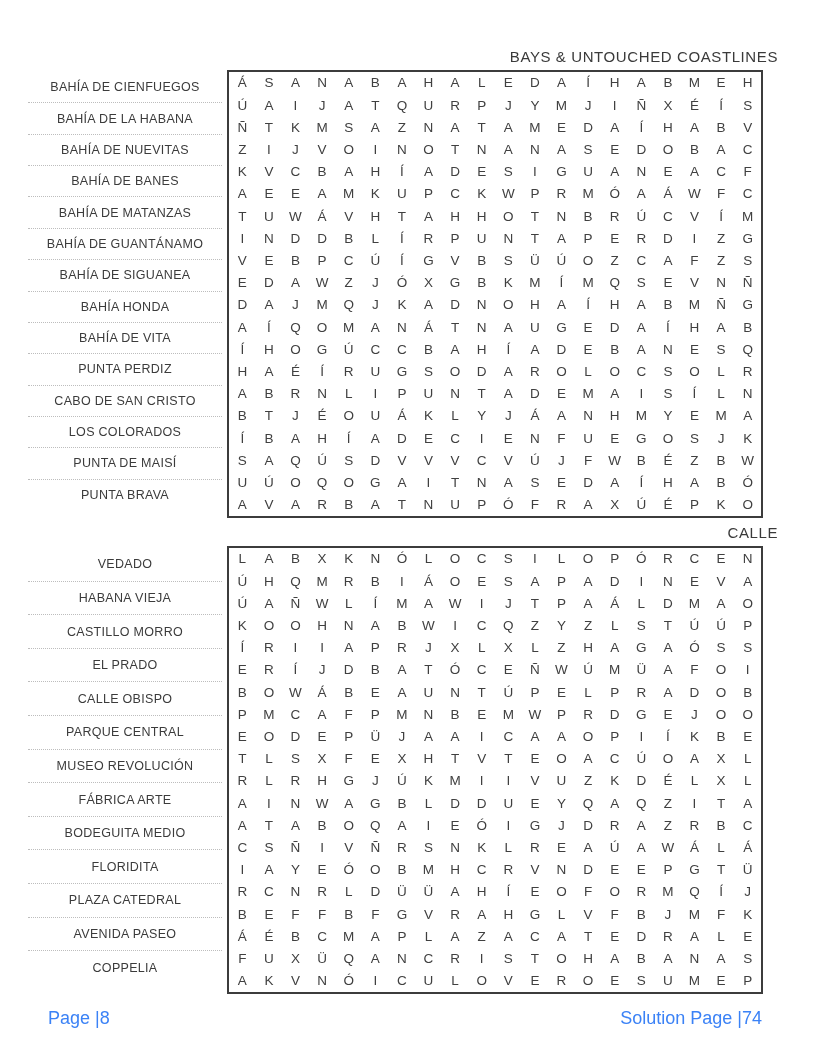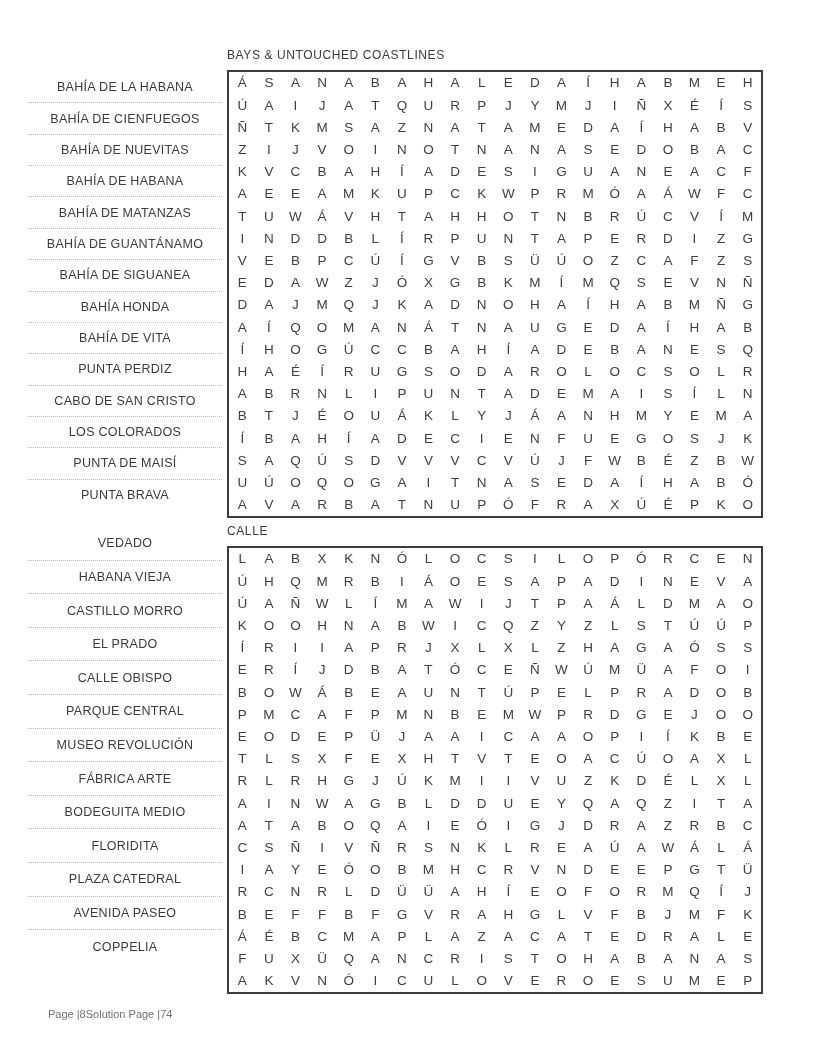--- a/index.html
+++ b/index.html
@@ -8,38 +8,38 @@
     width: 816px; height: 1056px;
     font-family: "Liberation Sans", sans-serif;
     color: #3d3d3d;
     position: relative;
     overflow: hidden;
   }
   .page { position: absolute; inset: 0; }
 
   .puzzle-title {
     position: absolute;
-    left: 227px; width: 536px;
-    text-align: left;
-    font-size: 12px;
+    left: 242px; width: 536px;
+    text-align: right;
+    font-size: 15px;
     letter-spacing: 0.6px;
     color: #3a3a3a;
     white-space: nowrap;
   }
   #title-1 { top: 48px; }
   #title-2 { top: 524px; }
 
   .word-list {
     position: absolute;
     left: 28px; width: 194px;
     display: flex;
     flex-direction: column;
   }
   #words-1 { top: 72px; height: 438px; }
-  #words-2 { top: 527px; height: 436px; }
+  #words-2 { top: 548px; height: 436px; }
   .word {
     flex: 1;
     display: flex;
     align-items: center;
     justify-content: center;
     font-size: 12.5px;
     letter-spacing: 0.3px;
     color: #3b3b3b;
     white-space: nowrap;
   }
@@ -61,37 +61,37 @@
     justify-content: center;
     font-size: 13.5px;
     line-height: 1;
     color: #404040;
   }
 
   .footer {
     position: absolute;
     left: 48px; right: 54px; top: 1008px;
     display: flex;
-    justify-content: flex-start;
-    font-size: 11px;
-    color: #737373;
+    justify-content: space-between;
+    font-size: 18px;
+    color: #3b82f6;
   }
 </style>
 </head>
 <body>
 
 <div class="page">
 
   <div class="puzzle-title" id="title-1">BAYS &amp; UNTOUCHED COASTLINES</div>
 
   <div class="word-list" id="words-1">
+      <div class="word">BAHÍA DE CIENFUEGOS</div>
       <div class="word">BAHÍA DE LA HABANA</div>
-      <div class="word">BAHÍA DE CIENFUEGOS</div>
       <div class="word">BAHÍA DE NUEVITAS</div>
-      <div class="word">BAHÍA DE HABANA</div>
+      <div class="word">BAHÍA DE BANES</div>
       <div class="word">BAHÍA DE MATANZAS</div>
       <div class="word">BAHÍA DE GUANTÁNAMO</div>
       <div class="word">BAHÍA DE SIGUANEA</div>
       <div class="word">BAHÍA HONDA</div>
       <div class="word">BAHÍA DE VITA</div>
       <div class="word">PUNTA PERDIZ</div>
       <div class="word">CABO DE SAN CRISTO</div>
       <div class="word">LOS COLORADOS</div>
       <div class="word">PUNTA DE MAISÍ</div>
       <div class="word">PUNTA BRAVA</div>

